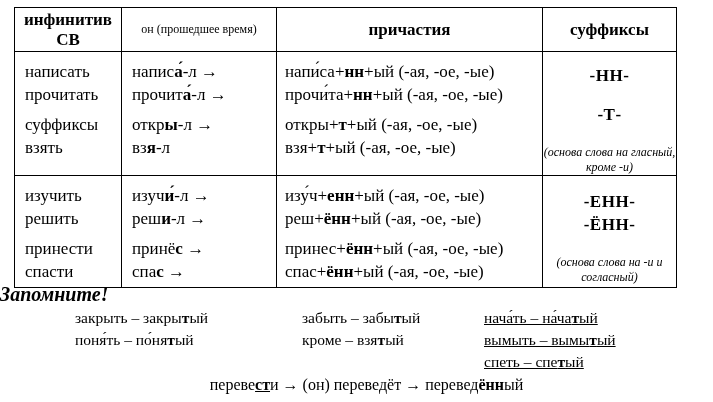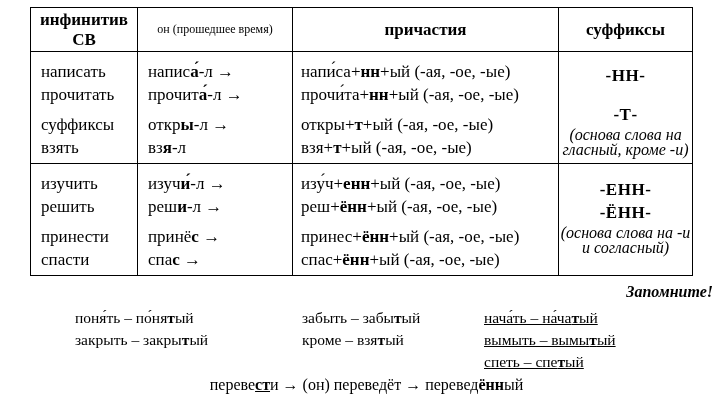--- a/index.html
+++ b/index.html
@@ -4,21 +4,21 @@
 <style>
   html,body{margin:0;padding:0;}
   body{
     width:713px;height:402px;
     background:#ffffff;color:#000000;
     font-family:"Liberation Serif", serif;
     position:relative;overflow:hidden;
   }
   
   table.grammar{
-    position:absolute;left:30px;top:7px;
+    position:absolute;left:14px;top:7px;
     border-collapse:collapse;table-layout:fixed;
   }
   table.grammar td{
     border:1px solid #000;
     vertical-align:top;
     padding:0;
     font-size:17px;
   }
   td.c1{width:106px;}
   td.c2{width:154px;}
@@ -34,25 +34,25 @@
   .cellpad-part{padding:8px 2px 0 8px;}
   .line{line-height:23px;white-space:nowrap;}
   .g2{margin-top:7px;}
   .b{font-weight:bold;}
   .u{text-decoration:underline;}
   td.suffix-cell{text-align:center;}
   .suffix-big{font-weight:bold;font-size:17px;line-height:23px;letter-spacing:0.5px;}
   .sfx-pad1{padding-top:12px;}
   .sfx-pad2{padding-top:14px;}
   .sfx-gap{margin-top:16px;}
-  .suffix-note{font-style:italic;font-size:16px;line-height:15px;margin-top:1px;}
+  .suffix-note{font-style:italic;font-size:12px;line-height:15px;margin-top:19px;}
   
   .memo-title{
     position:absolute;top:283px;left:0;width:713px;
-    text-align:right;font-weight:bold;font-style:italic;font-size:16px;
+    text-align:left;font-weight:bold;font-style:italic;font-size:20px;
   }
   .memo-col{position:absolute;top:307px;font-size:15.5px;}
   .memo-col .line{line-height:22px;}
   .memo-col1{left:75px;}
   .memo-col2{left:302px;}
   .memo-col3{left:484px;text-decoration:underline;}
   .bottom-line{
     position:absolute;top:376px;left:0;width:713px;
     text-align:center;font-size:16px;padding-left:20px;box-sizing:border-box;
   }
@@ -143,22 +143,22 @@
         <div class="suffix-note">(основа слова на -и и согласный)</div>
       </div>
     </td>
   </tr>
 </tbody>
   </table>
 
 <div class="memo-title">Запомните!</div>
 
 <div class="memo-col memo-col1">
+  <div class="line"><span>закрыть – закры</span><span class="b">т</span><span>ый</span></div>
   <div class="line"><span>поня́ть – по́ня</span><span class="b">т</span><span>ый</span></div>
-  <div class="line"><span>закрыть – закры</span><span class="b">т</span><span>ый</span></div>
 </div>
 <div class="memo-col memo-col2">
   <div class="line"><span>забыть – забы</span><span class="b">т</span><span>ый</span></div>
   <div class="line"><span>кроме – взя</span><span class="b">т</span><span>ый</span></div>
 </div>
 <div class="memo-col memo-col3">
   <div class="line"><span>нача́ть – на́ча</span><span class="b">т</span><span>ый</span></div>
   <div class="line"><span>вымыть – вымы</span><span class="b">т</span><span>ый</span></div>
   <div class="line"><span>спеть – спе</span><span class="b">т</span><span>ый</span></div>
 </div>

